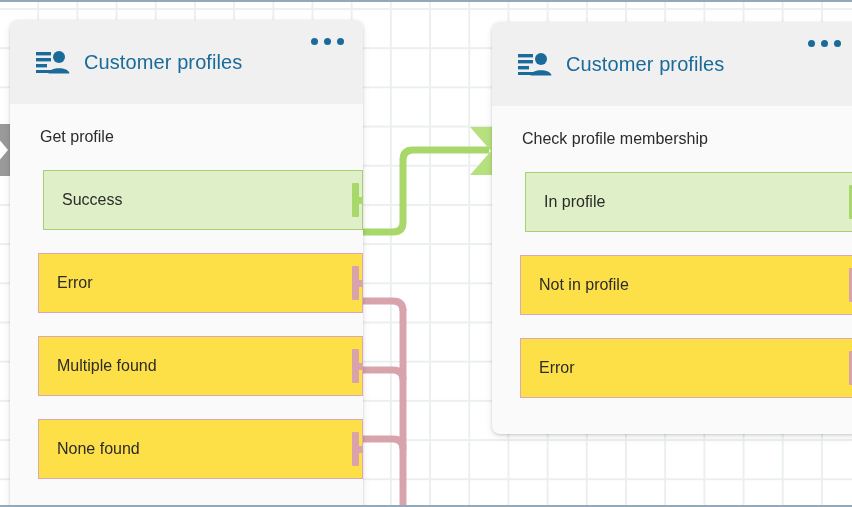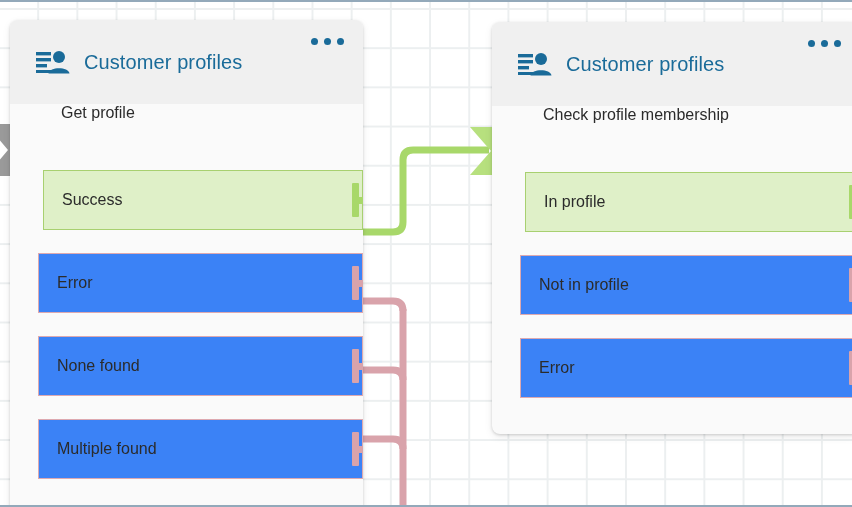--- a/index.html
+++ b/index.html
@@ -92,22 +92,22 @@
 
   .card-body {
     position: relative;
     padding-top: 0;
   }
 
   .action-row {
     position: relative;
     height: 66px;
     display: flex;
-    align-items: flex-start;
-    padding-left: 51px;
+    align-items: center;
+    padding-left: 30px;
     box-sizing: border-box;
   }
   .action-label {
     font-size: 16px;
     color: #2b2b2b;
   }
 
   .out-rows {
     position: relative;
     padding: 0 0 36px 0;
@@ -126,21 +126,21 @@
   .out-row .out-label {
     font-size: 16px;
     color: #2b2b2b;
     white-space: nowrap;
   }
   .out-row.success {
     background: #dff0c8;
     border-color: #a8d070;
   }
   .out-row.error {
-    background: #3b82f6;
+    background: #fde047;
     border-color: #dda9b0;
     margin-left: 28px;
   }
 
   
   .handle {
     position: absolute;
     right: -10px;
     top: 50%;
     transform: translateY(-50%);
@@ -233,29 +233,29 @@
 
         <div class="out-row error">
           <span class="out-label">Error</span>
           <span class="handle pink">
             <span class="bar"></span>
               <span class="stem"></span>
           </span>
         </div>
 
         <div class="out-row error">
+          <span class="out-label">Multiple found</span>
+          <span class="handle pink">
+            <span class="bar"></span>
+              <span class="stem"></span>
+          </span>
+        </div>
+
+        <div class="out-row error">
           <span class="out-label">None found</span>
-          <span class="handle pink">
-            <span class="bar"></span>
-              <span class="stem"></span>
-          </span>
-        </div>
-
-        <div class="out-row error">
-          <span class="out-label">Multiple found</span>
           <span class="handle pink">
             <span class="bar"></span>
               <span class="stem"></span>
           </span>
         </div>
 
       </div>
     </div>
   </div>
 

